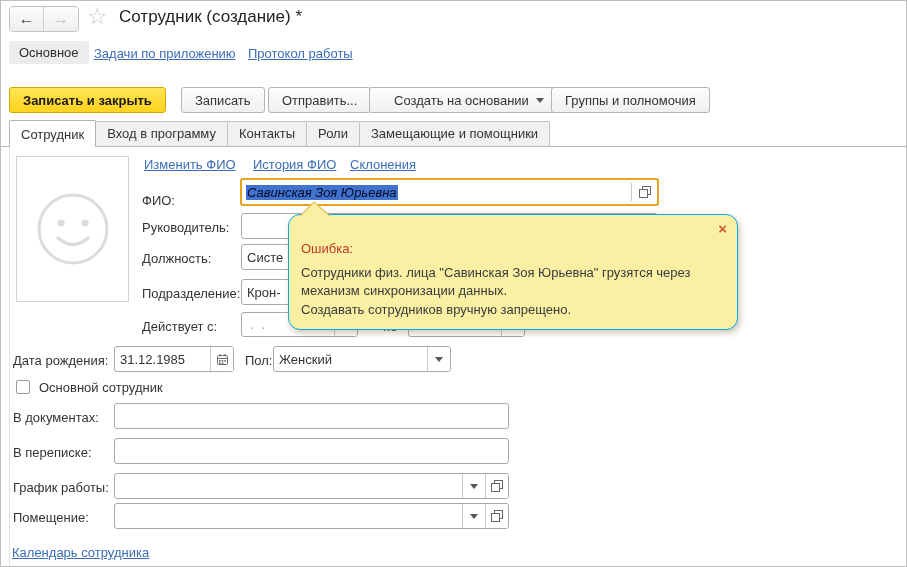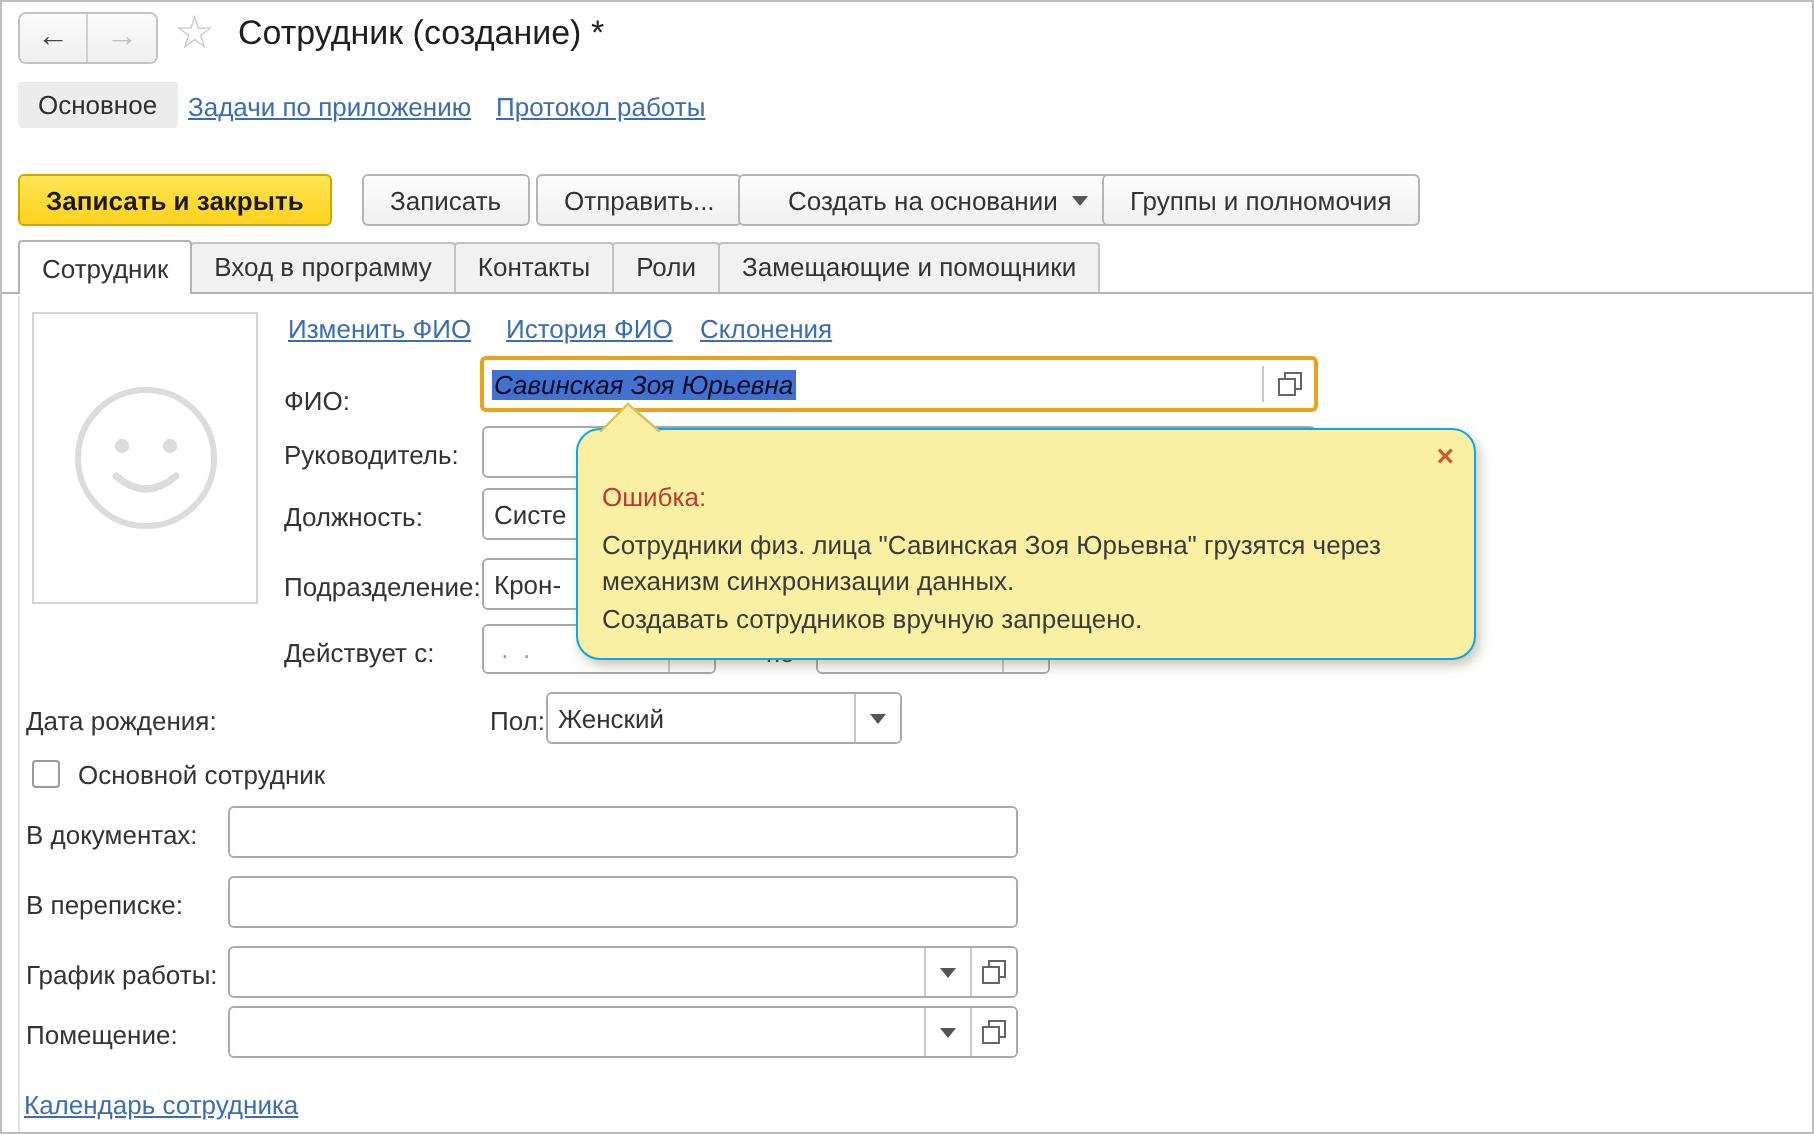--- a/index.html
+++ b/index.html
@@ -190,20 +190,38 @@
     </svg>
     <div class="tt-title">Ошибка:</div>
     <div class="tt-close">×</div>
     <div class="tt-body">
       <div>Сотрудники физ. лица "Савинская Зоя Юрьевна" грузятся через механизм синхронизации данных.</div>
       <div>Создавать сотрудников вручную запрещено.</div>
     </div>
   </div>
 
   <div class="lbl" style="left:12px; top:352px;">Дата рождения:</div>
+  <div class="group" style="left:113px; top:345px; width:120px;">
+    <input value="31.12.1985" style="">
+    <div class="gbtn">
+      <svg width="13" height="13" viewBox="0 0 13 13">
+        <rect x="1.5" y="2.5" width="10" height="9" rx="1" fill="none" stroke="#6b6b6b"></rect>
+        <line x1="1.5" y1="5.5" x2="11.5" y2="5.5" stroke="#6b6b6b"></line>
+        <line x1="4" y1="1" x2="4" y2="3.5" stroke="#6b6b6b"></line>
+        <line x1="9" y1="1" x2="9" y2="3.5" stroke="#6b6b6b"></line>
+        <g fill="#6b6b6b">
+            <rect x="3" y="7" width="1.6" height="1.6"></rect>
+            <rect x="5.7" y="7" width="1.6" height="1.6"></rect>
+            <rect x="8.4" y="7" width="1.6" height="1.6"></rect>
+            <rect x="3" y="9.3" width="1.6" height="1.6"></rect>
+            <rect x="5.7" y="9.3" width="1.6" height="1.6"></rect>
+          </g>
+      </svg>
+    </div>
+  </div>
   <div class="lbl" style="left:244px; top:352px;">Пол:</div>
   <div class="group" style="left:272px; top:345px; width:178px;">
     <input value="Женский" style="">
     <div class="gbtn">
         <span class="caret"></span>
       </div>
   </div>
 
   <div class="cb"></div>
   <div class="lbl" style="left:38px; top:379px;">Основной сотрудник</div>

